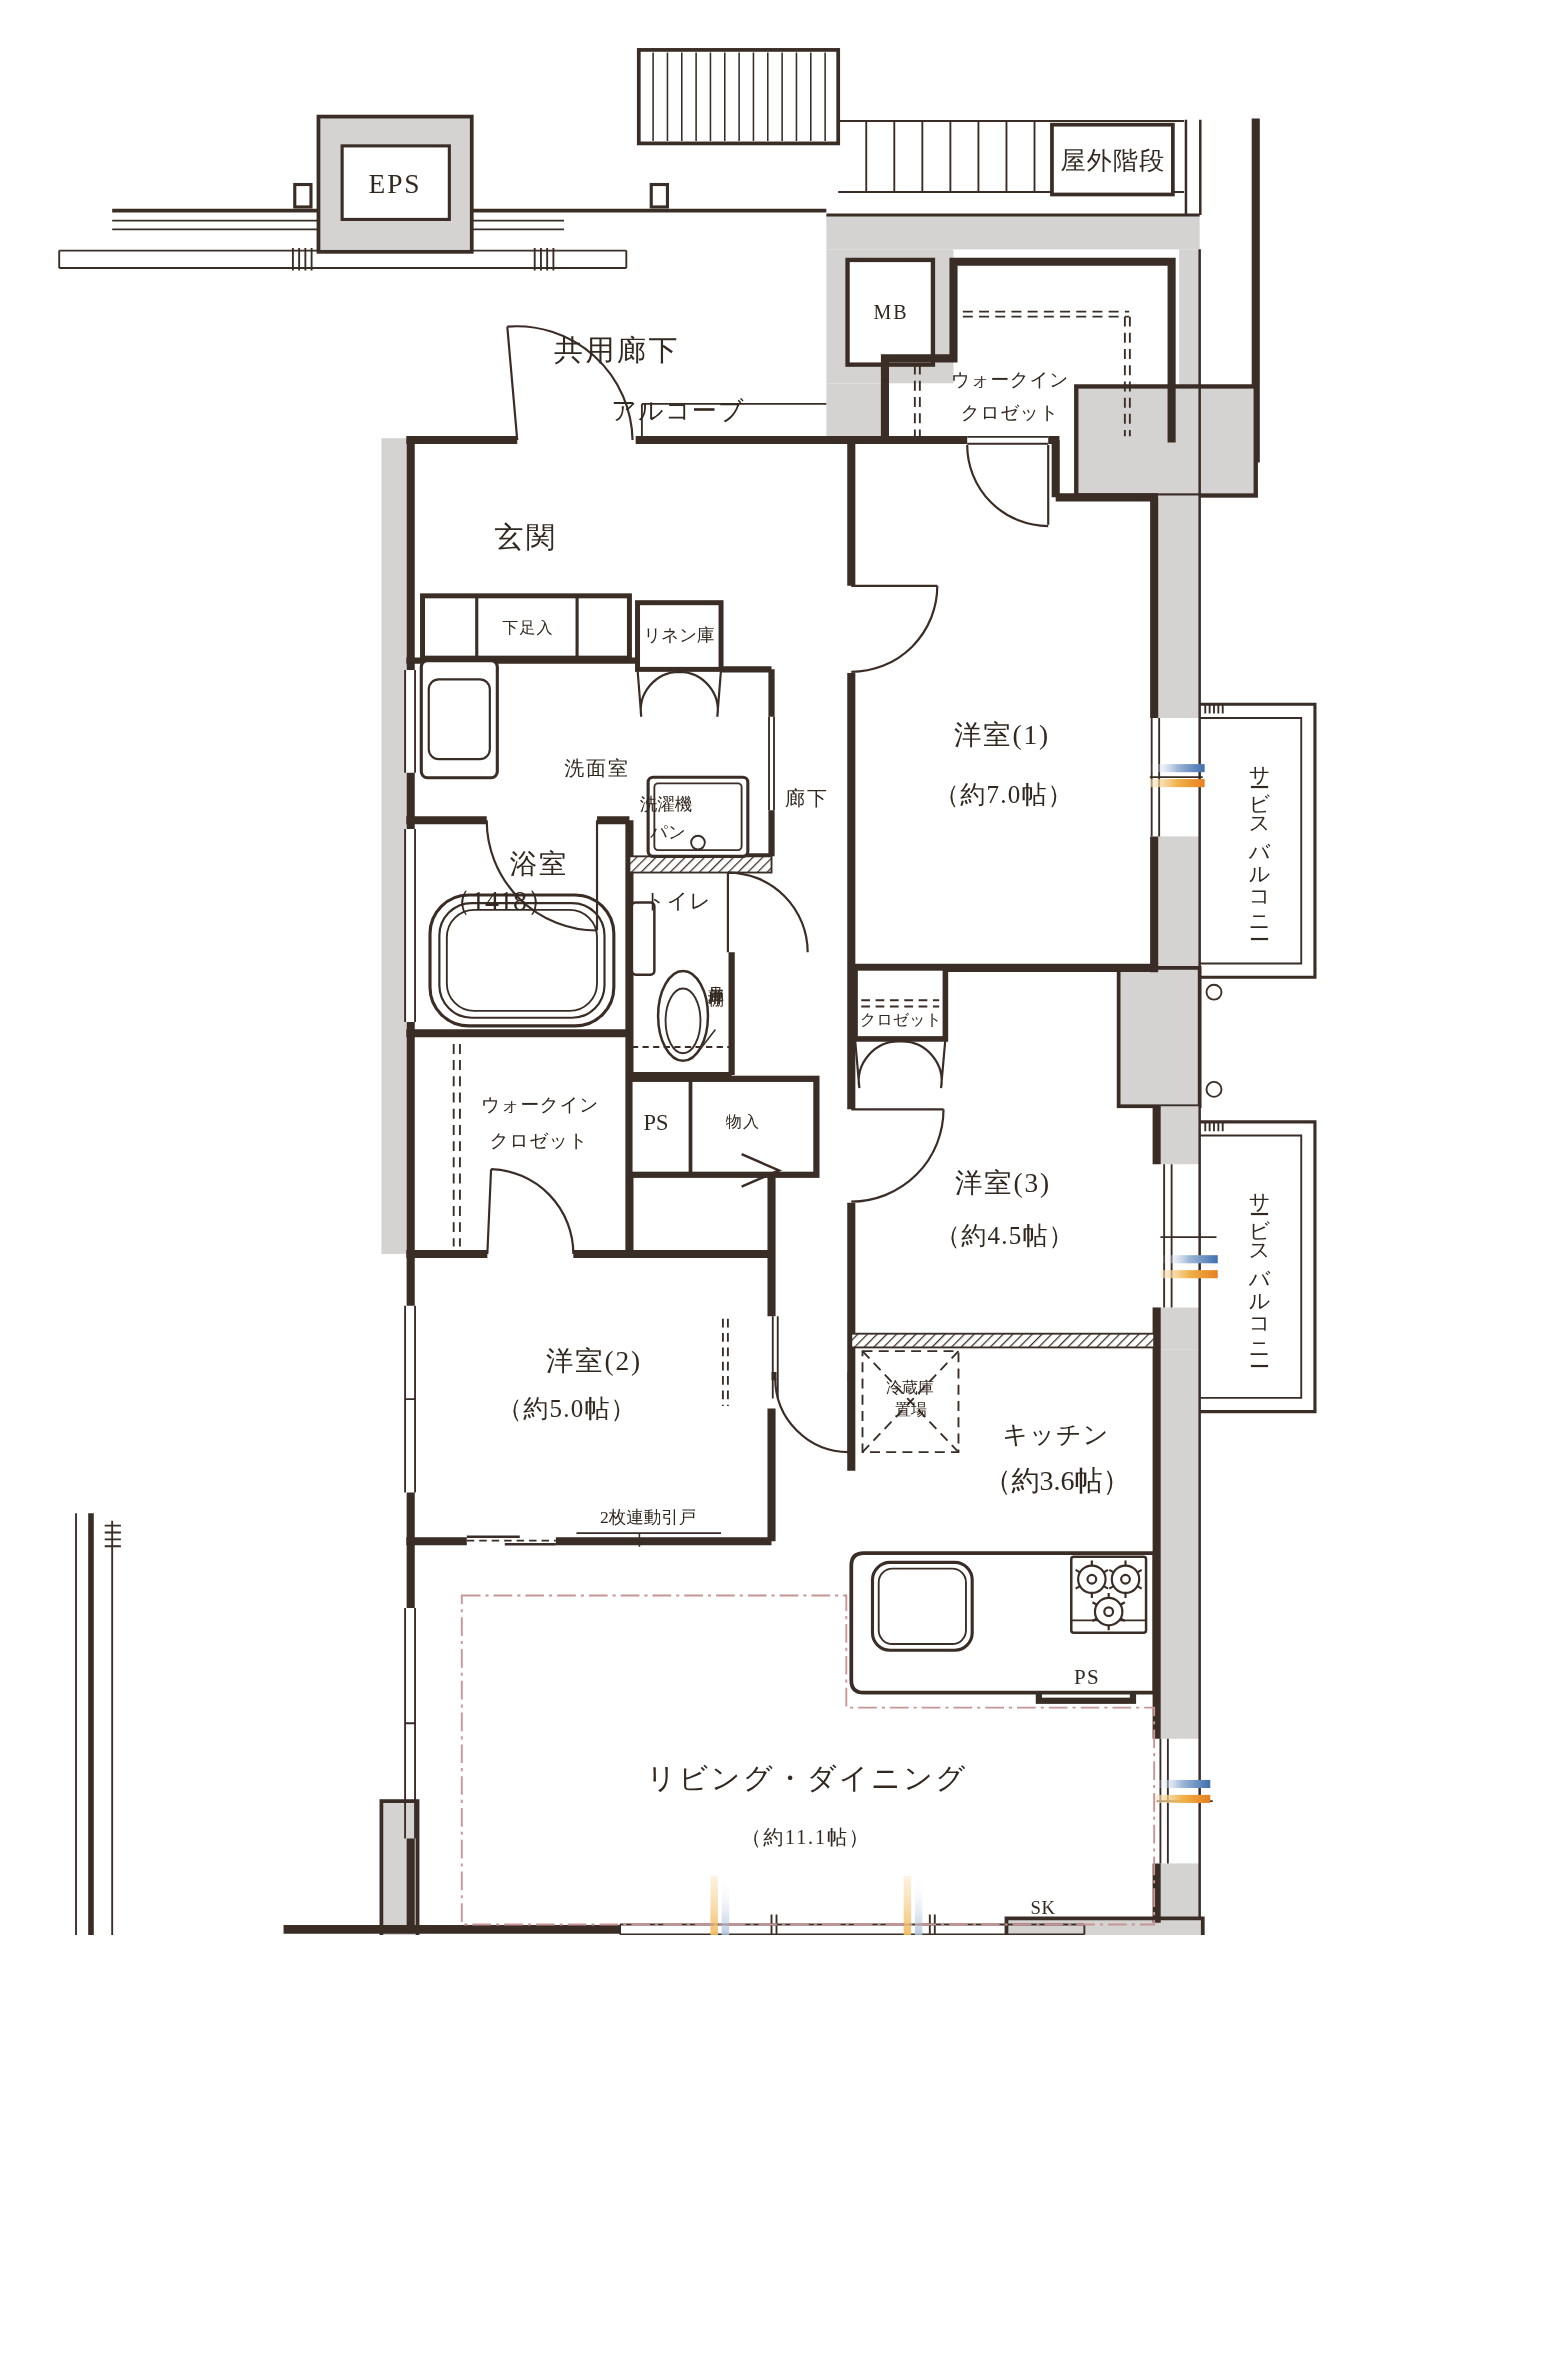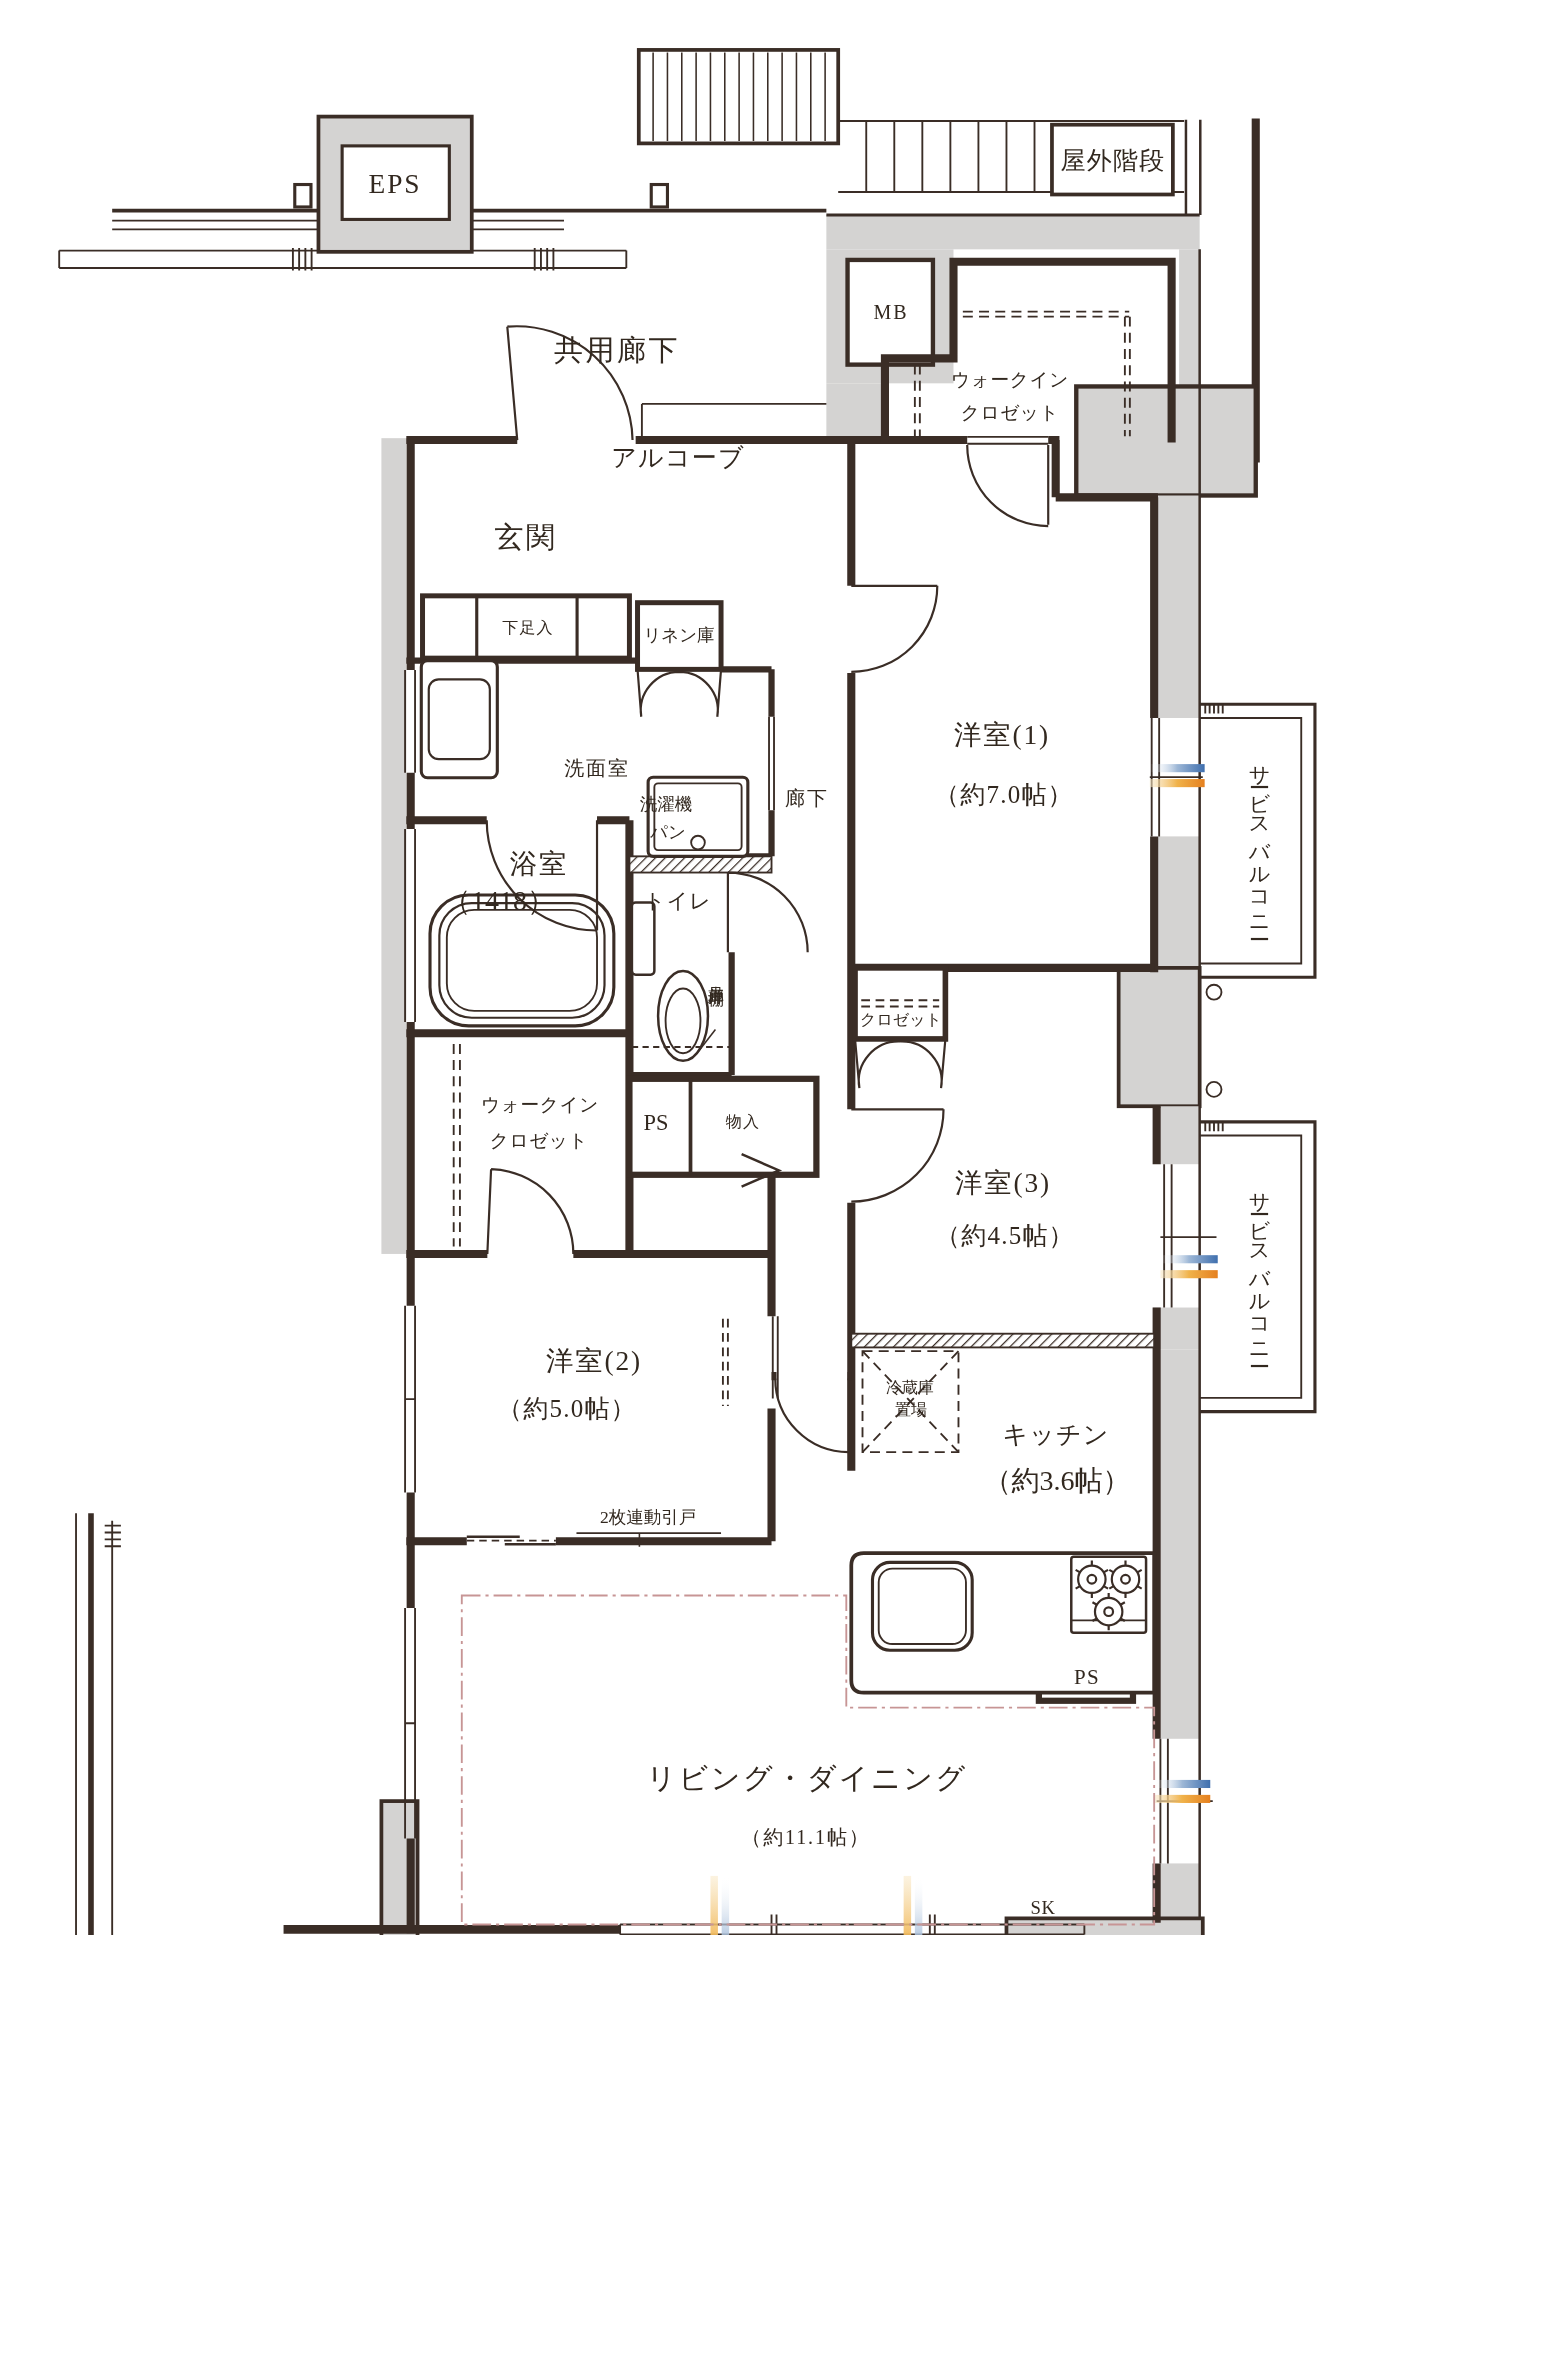--- a/index.html
+++ b/index.html
@@ -305,21 +305,21 @@
     <circle cx="501" cy="3313" r="13" stroke-width="3"></circle>
     <circle cx="763" cy="3313" r="13" stroke-width="3"></circle>
     <circle cx="1697" cy="3300" r="13" stroke-width="3"></circle>
   </g>
 </svg>
 
   <div class="lbl s44" style="left:395px;top:185px;">EPS</div>
   <div class="lbl s40" style="left:1113px;top:160px;">屋外階段</div>
   <div class="lbl s42" style="left:891px;top:312px;">MB</div>
   <div class="lbl s46" style="left:617px;top:350px;">共用廊下</div>
-  <div class="lbl s40" style="left:678px;top:410px;margin-top:47px;">アルコーブ</div>
+  <div class="lbl s40" style="left:678px;top:410px;">アルコーブ</div>
   <div class="lbl s30" style="left:1010px;top:380px;">ウォークイン</div>
   <div class="lbl s30" style="left:1010px;top:413px;">クロゼット</div>
   <div class="lbl s46" style="left:526px;top:537px;">玄関</div>
   <div class="lbl s32" style="left:528px;top:628px;">下足入</div>
   <div class="lbl s28" style="left:679px;top:636px;">リネン庫</div>
   <div class="lbl s42" style="left:597px;top:768px;">洗面室</div>
   <div class="lbl s42" style="left:807px;top:798px;">廊下</div>
   <div class="lbl s28" style="left:666px;top:805px;">洗濯機</div>
   <div class="lbl s28" style="left:668px;top:833px;text-align:right;">パン</div>
   <div class="lbl s44" style="left:499px;top:865px;margin-left:40px;">浴室</div>

